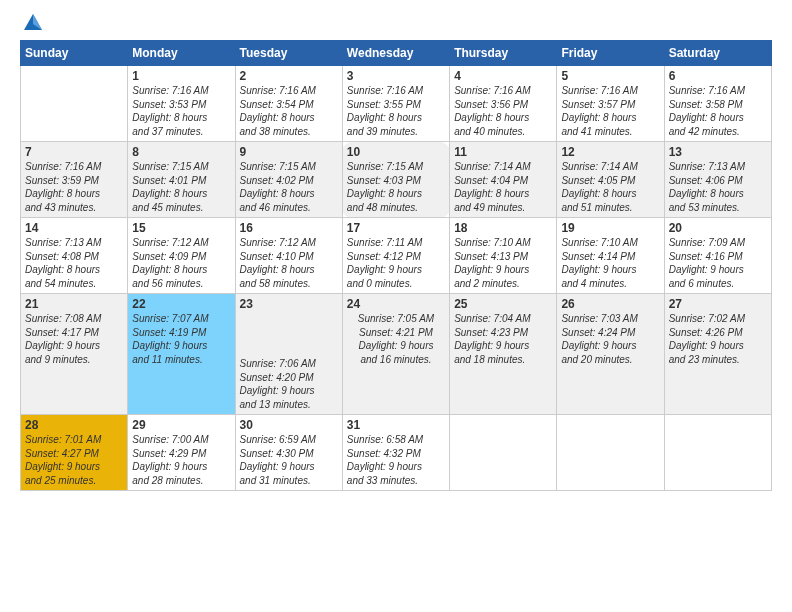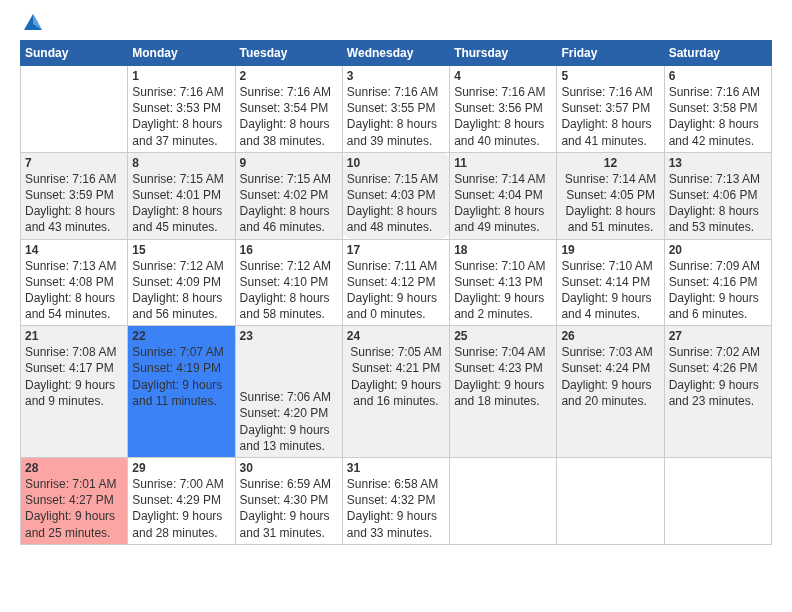--- a/index.html
+++ b/index.html
@@ -72,23 +72,24 @@
       background: #f5f5f5;
     }
     .day-num {
       font-size: 12px;
       font-weight: bold;
       color: #333;
       display: block;
       margin-bottom: 1px;
     }
     .day-info {
-      font-size: 12px;
+      font-size: 10px;
       color: #333;
       line-height: 1.35;
+      font-style: italic;
     }
     .empty-cell {
       background: #fff !important;
     }
   </style>
 </head>
 <body>
 
 <div class="page">
   <div class="header">
@@ -197,21 +198,21 @@
 Daylight: 8 hours
 and 48 minutes.</div>
           </td>
           <td style="background: rgb(240, 240, 240);">
             <span class="day-num">11</span>
             <div class="day-info" style="white-space: pre-line;">Sunrise: 7:14 AM
 Sunset: 4:04 PM
 Daylight: 8 hours
 and 49 minutes.</div>
           </td>
-          <td style="background: rgb(240, 240, 240); text-align: center;">
+          <td style="background: rgb(240, 240, 240);">
             <span class="day-num">12</span>
             <div class="day-info" style="white-space: pre-line;">Sunrise: 7:14 AM
 Sunset: 4:05 PM
 Daylight: 8 hours
 and 51 minutes.</div>
           </td>
           <td style="background: rgb(240, 240, 240);">
             <span class="day-num">13</span>
             <div class="day-info" style="white-space: pre-line;">Sunrise: 7:13 AM
 Sunset: 4:06 PM
@@ -271,21 +272,21 @@
           </td>
         </tr>
         <tr>
           <td style="background: rgb(240, 240, 240);">
             <span class="day-num">21</span>
             <div class="day-info" style="white-space: pre-line;">Sunrise: 7:08 AM
 Sunset: 4:17 PM
 Daylight: 9 hours
 and 9 minutes.</div>
           </td>
-          <td style="background: #3b82f6;">
+          <td style="background: #7dd3fc;">
             <span class="day-num">22</span>
             <div class="day-info" style="white-space: pre-line;">Sunrise: 7:07 AM
 Sunset: 4:19 PM
 Daylight: 9 hours
 and 11 minutes.</div>
           </td>
           <td style="background: rgb(240, 240, 240);">
             <span class="day-num">23</span>
             <div class="day-info" style="white-space: pre-line; margin-top: 46px;">Sunrise: 7:06 AM
 Sunset: 4:20 PM
@@ -315,21 +316,21 @@
           </td>
           <td style="background: rgb(240, 240, 240);">
             <span class="day-num">27</span>
             <div class="day-info" style="white-space: pre-line;">Sunrise: 7:02 AM
 Sunset: 4:26 PM
 Daylight: 9 hours
 and 23 minutes.</div>
           </td>
         </tr>
         <tr>
-          <td style="background: #fca5a5;">
+          <td style="background: #eab308;">
             <span class="day-num">28</span>
             <div class="day-info" style="white-space: pre-line;">Sunrise: 7:01 AM
 Sunset: 4:27 PM
 Daylight: 9 hours
 and 25 minutes.</div>
           </td>
           <td style="background: rgb(255, 255, 255);">
             <span class="day-num">29</span>
             <div class="day-info" style="white-space: pre-line;">Sunrise: 7:00 AM
 Sunset: 4:29 PM

